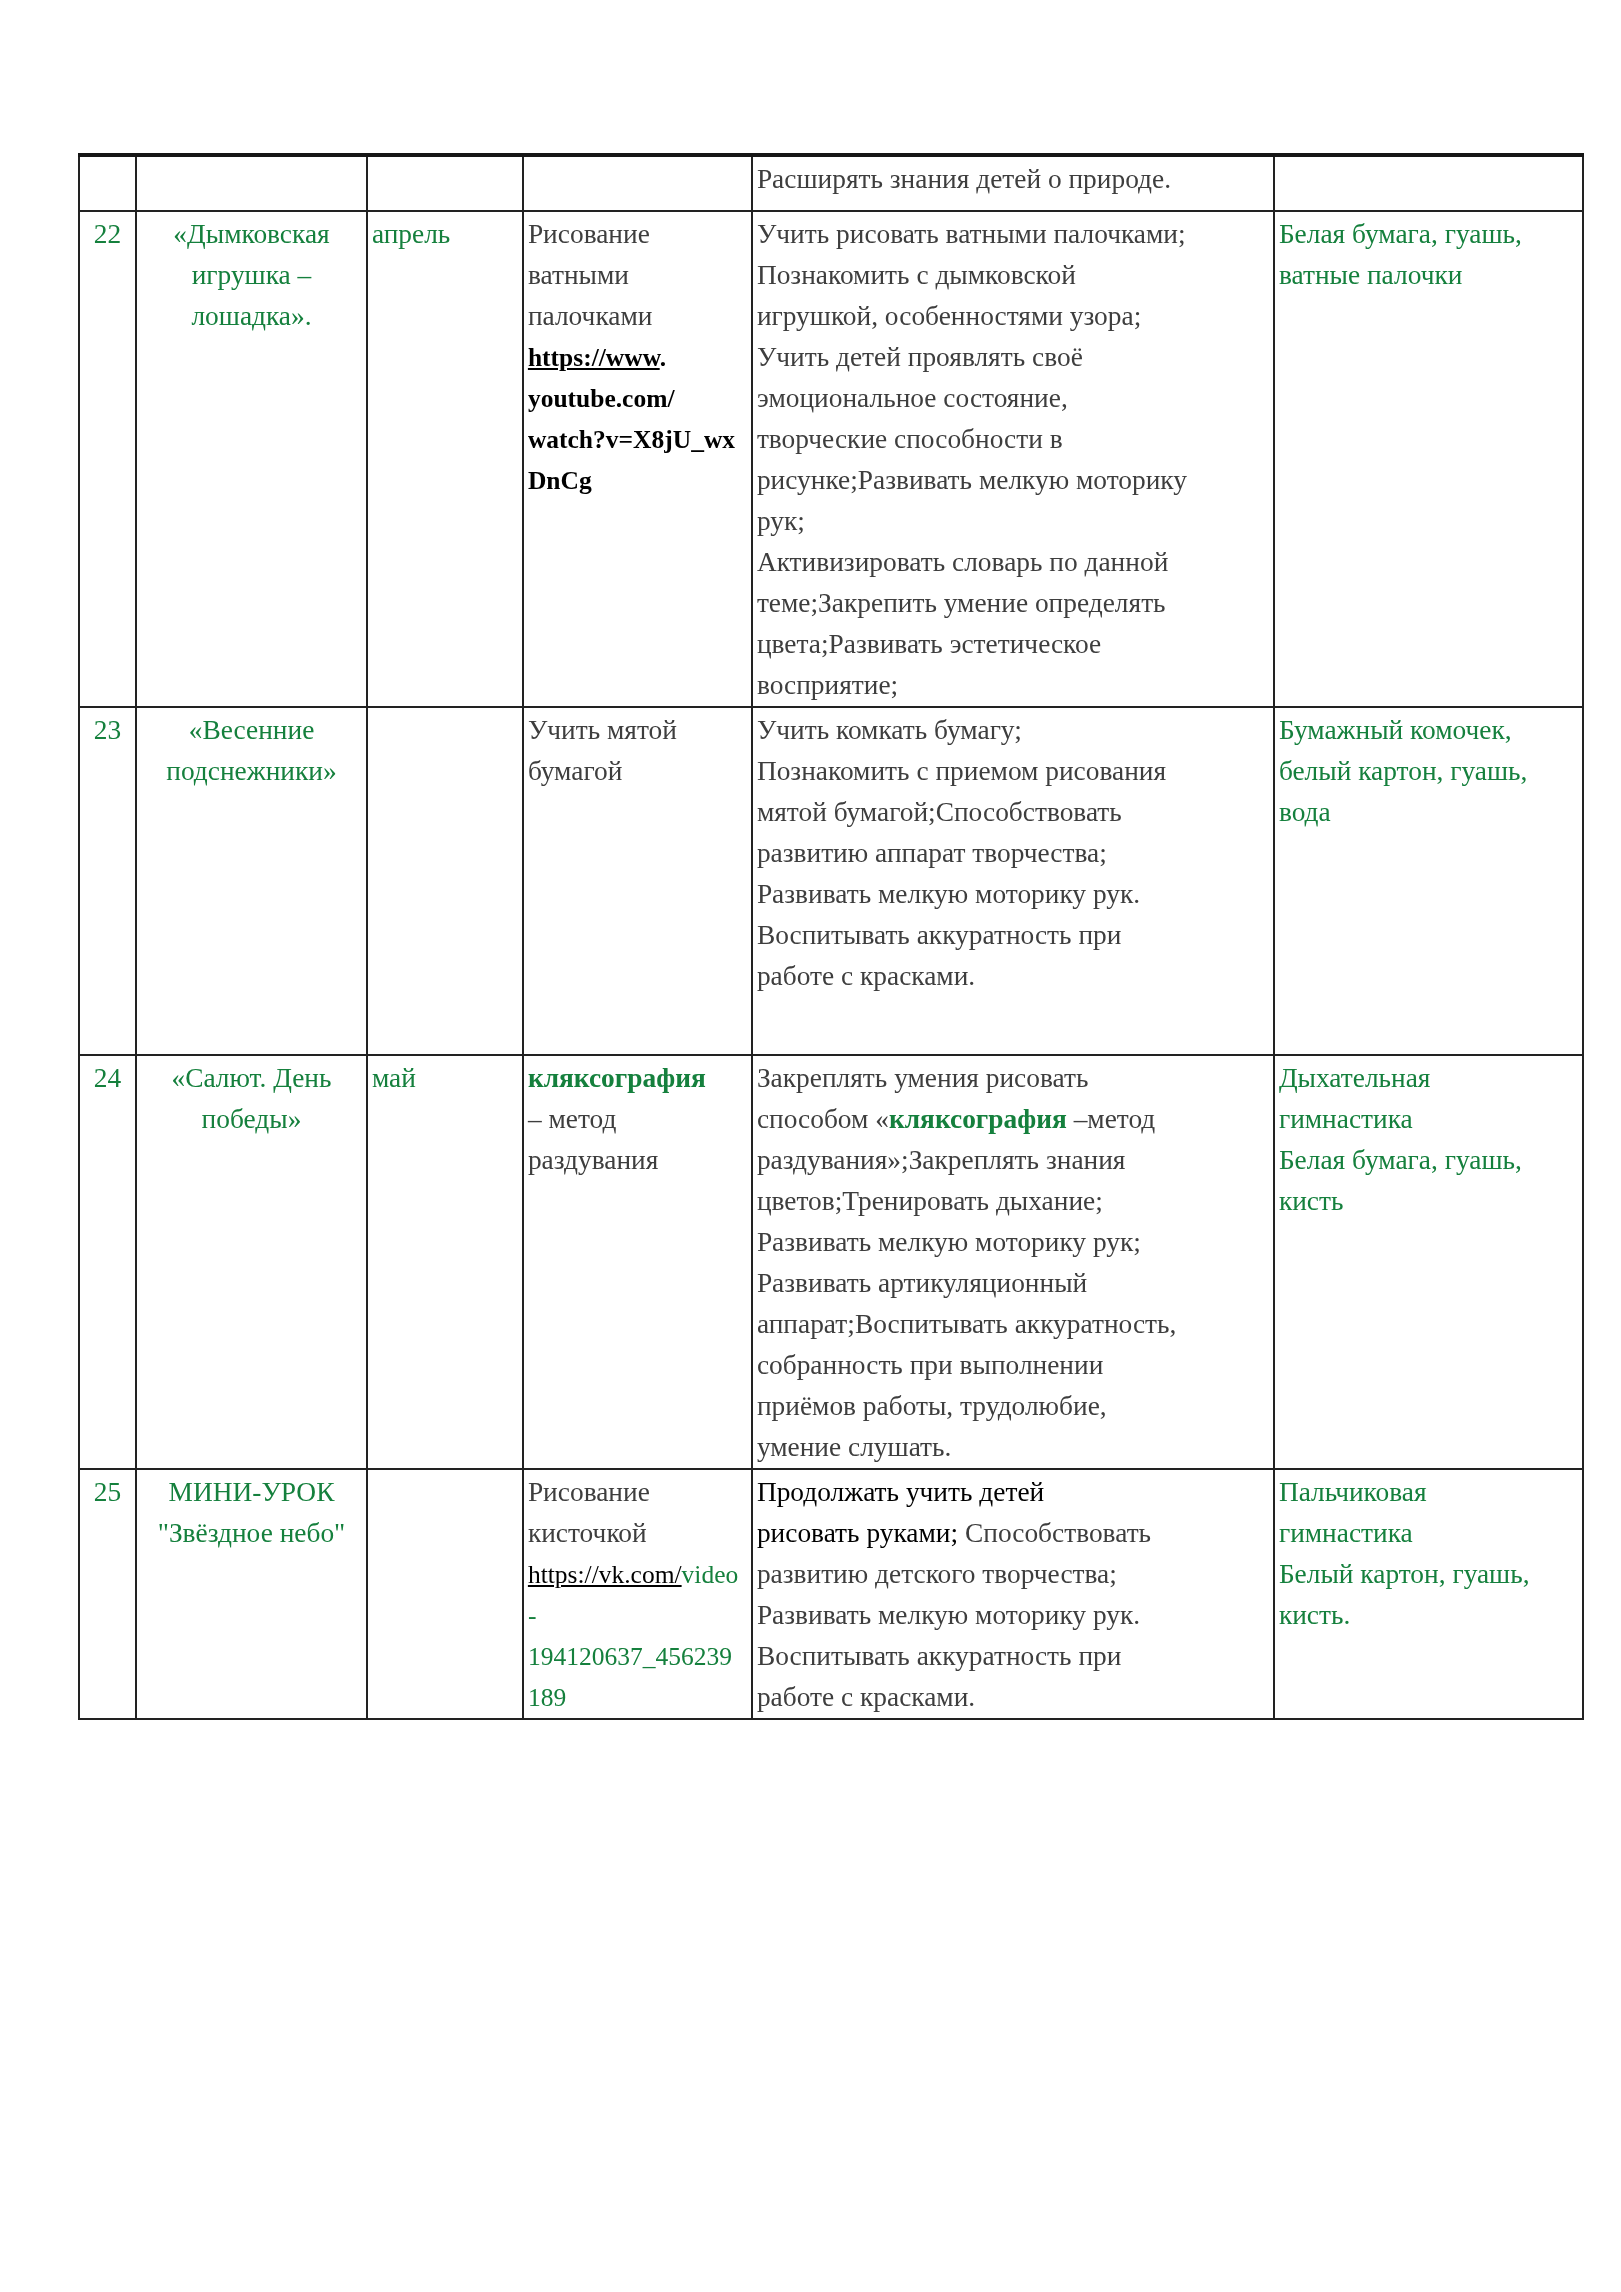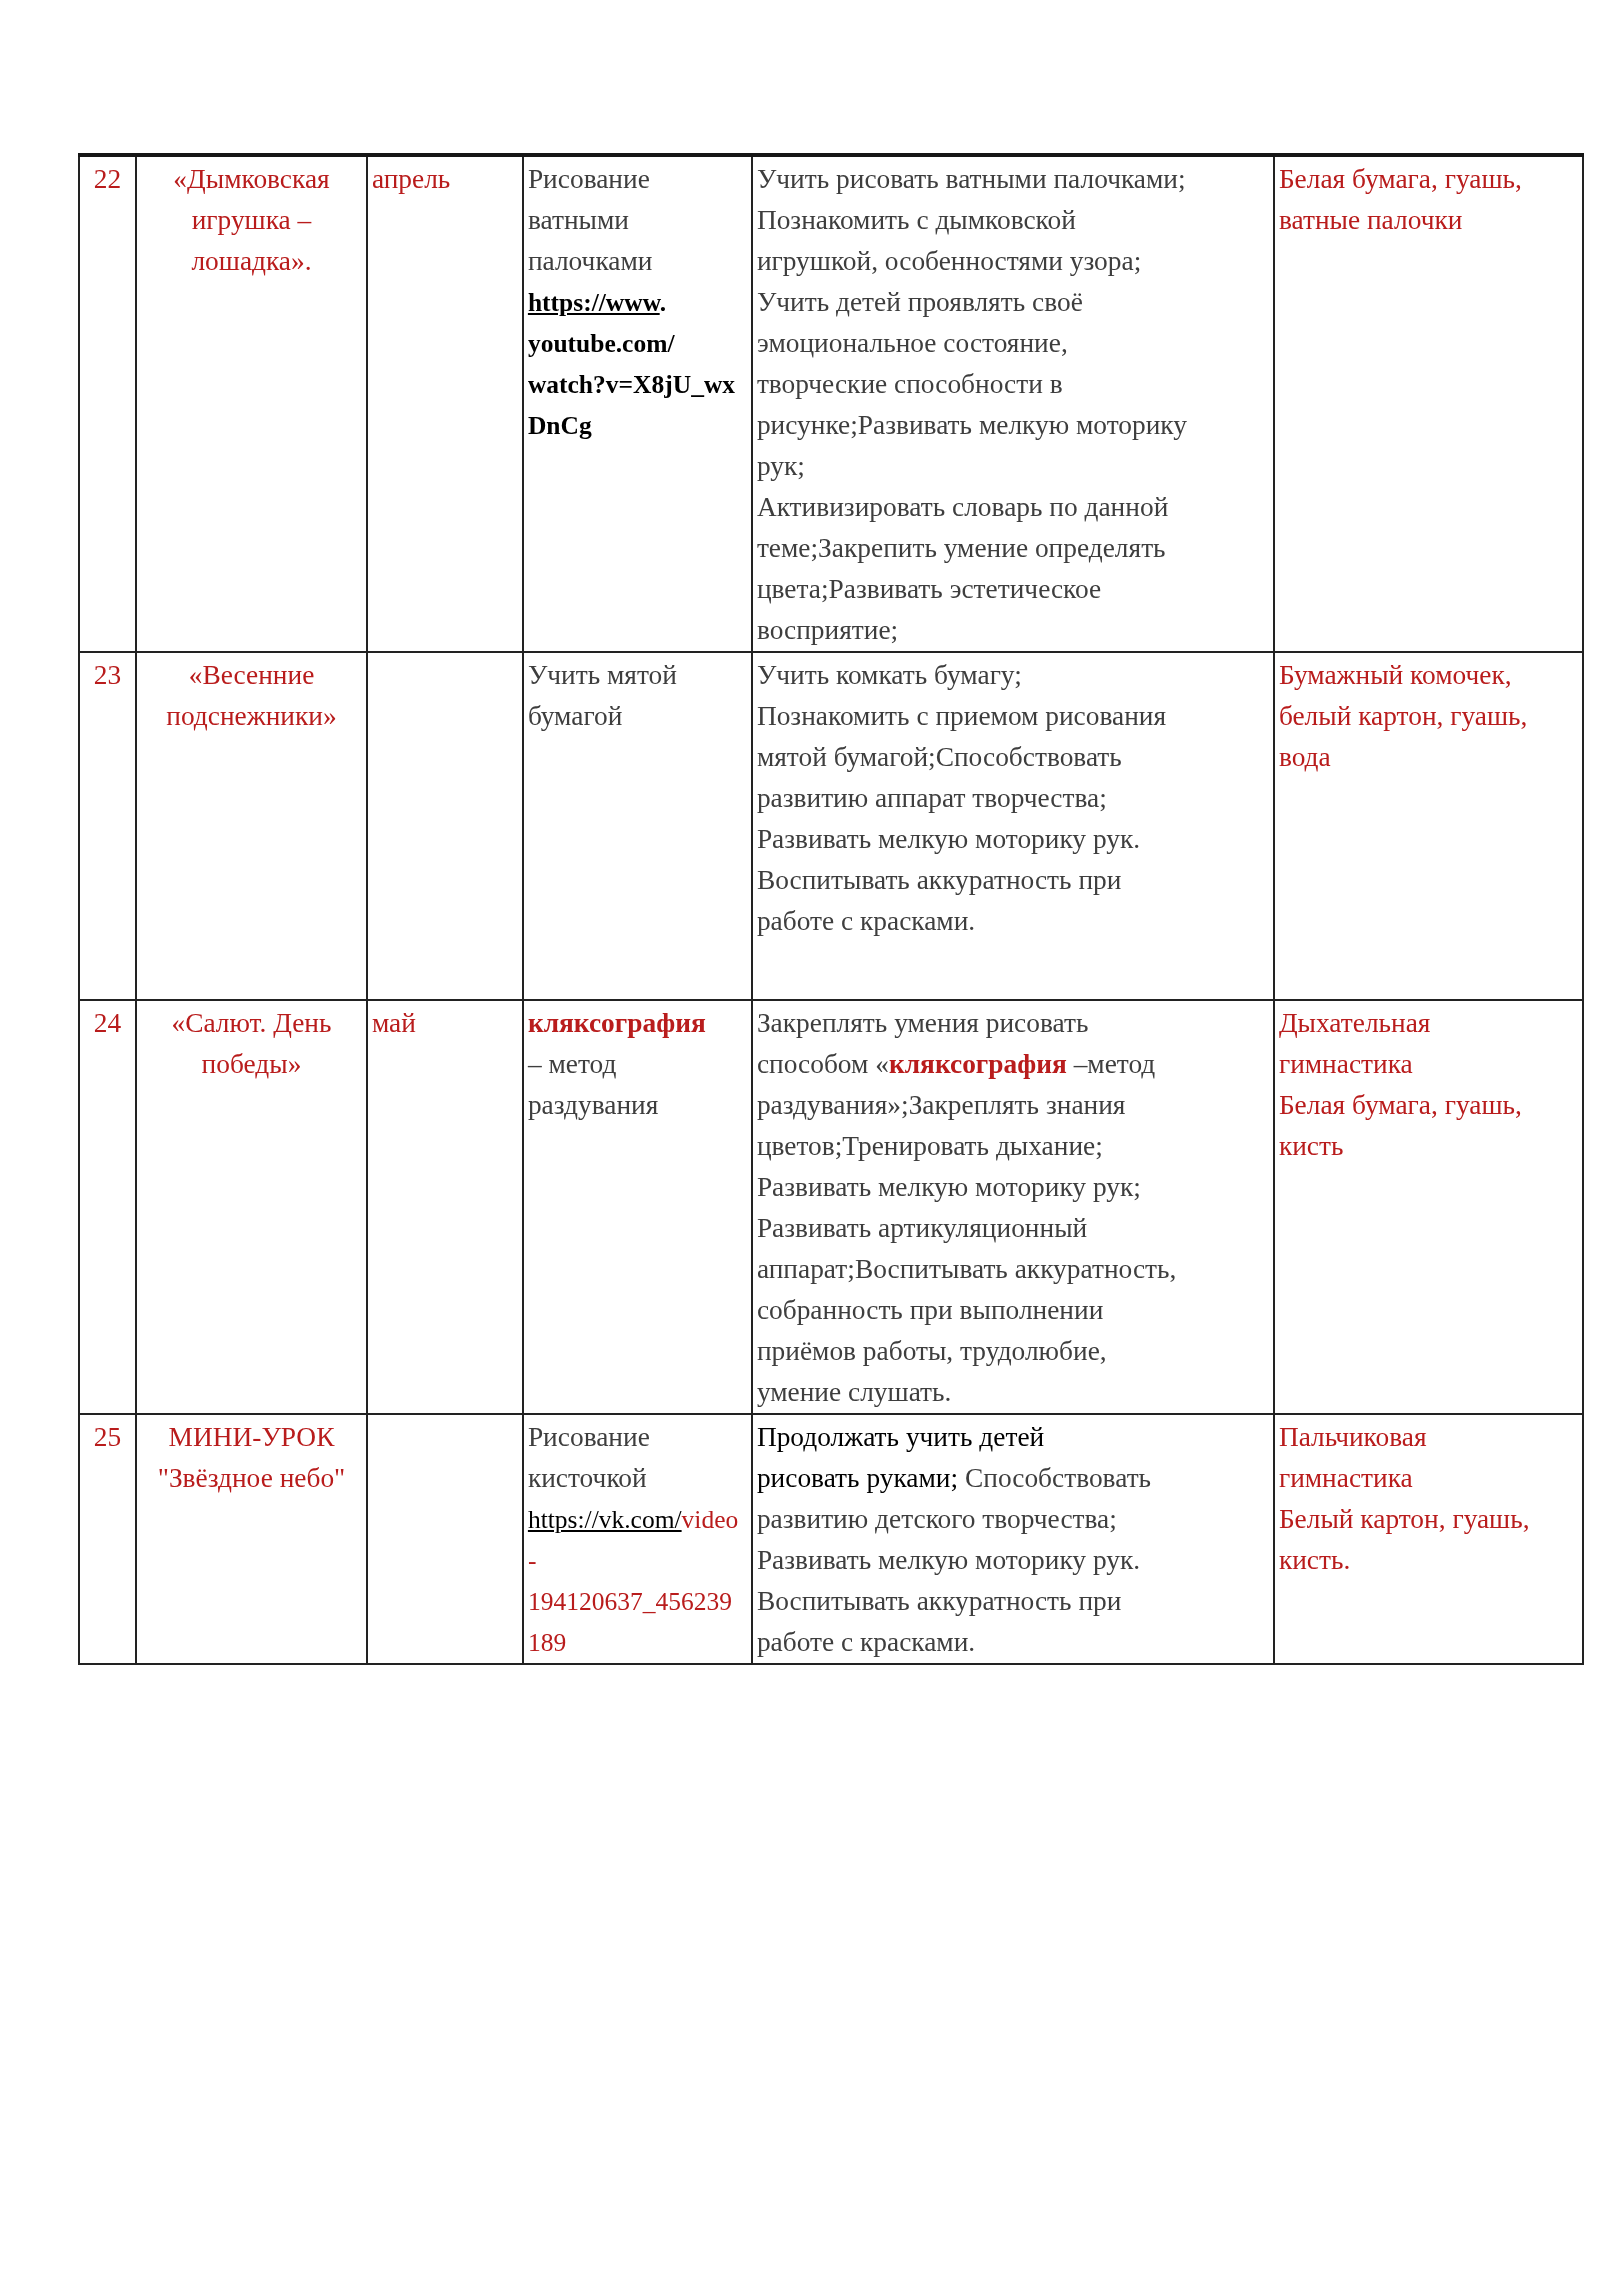--- a/index.html
+++ b/index.html
@@ -15,40 +15,48 @@
   tr.mainrow td{border-top-width:2.9px;}
   tr.r-carry{height:56px;} tr.r22{height:441px;} tr.r23{height:348px;padding-left:24px;}
   tr.r24{height:372px;margin-left:44px;} tr.r25{height:193px;}
   td.c-num{text-align:center;padding-left:1px;padding-right:1px;}
   td.c-title{text-align:center;border-radius:11px;}
   td.c-month{text-align:left;}
   td.c-tech,td.c-obj,td.c-mat{text-align:left;}
   td.c-obj{line-height:36px;}
   .ws{white-space:pre-line;}
   .t-gray{color:#3e3e3e;}
-  .t-dark{color:#b91c1c;}
+  .t-dark{color:#15803d;}
   .t-black{color:#000000;}
   .b{font-weight:bold;}
   .url{font-size:25.5px;line-height:34px;}
   .link{color:#000000;text-decoration:underline;cursor:pointer;}
 </style>
 </head>
 <body>
 
 <div class="page">
   <table class="plan">
     <colgroup>
       <col style="width:57px">
         <col style="width:231px">
         <col style="width:156px">
       <col style="width:229px">
         <col style="width:522px">
         <col style="width:309px">
     </colgroup>
     <tbody>
+      <tr class="r-carry">
+        <td class="c-num"></td>
+        <td class="c-title"></td>
+        <td class="c-month"></td>
+        <td class="c-tech"></td>
+        <td class="c-obj"><span class="ws t-gray">Расширять знания детей о природе.</span></td>
+        <td class="c-mat"></td>
+      </tr>
 
       <tr class="mainrow r22">
         <td class="c-num"><span class="ws t-dark">22</span></td>
         <td class="c-title"><span class="ws t-dark">«Дымковская
 игрушка –
 лошадка».</span></td>
         <td class="c-month"><span class="ws t-dark">апрель</span></td>
         <td class="c-tech"><span class="ws t-gray">Рисование
 ватными
 палочками

